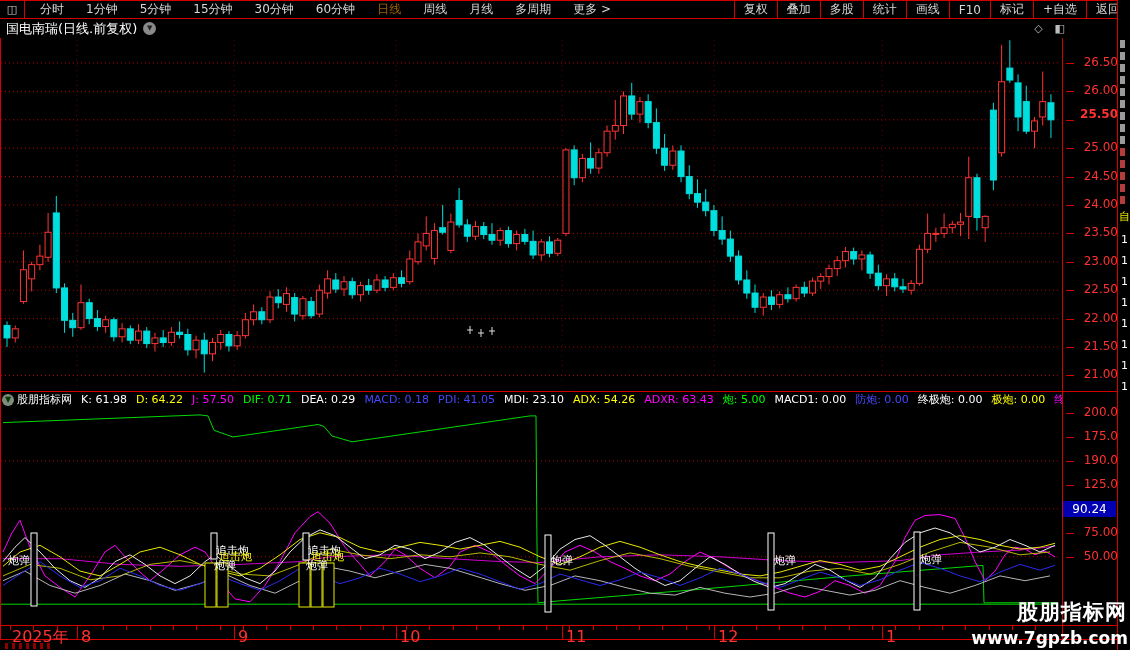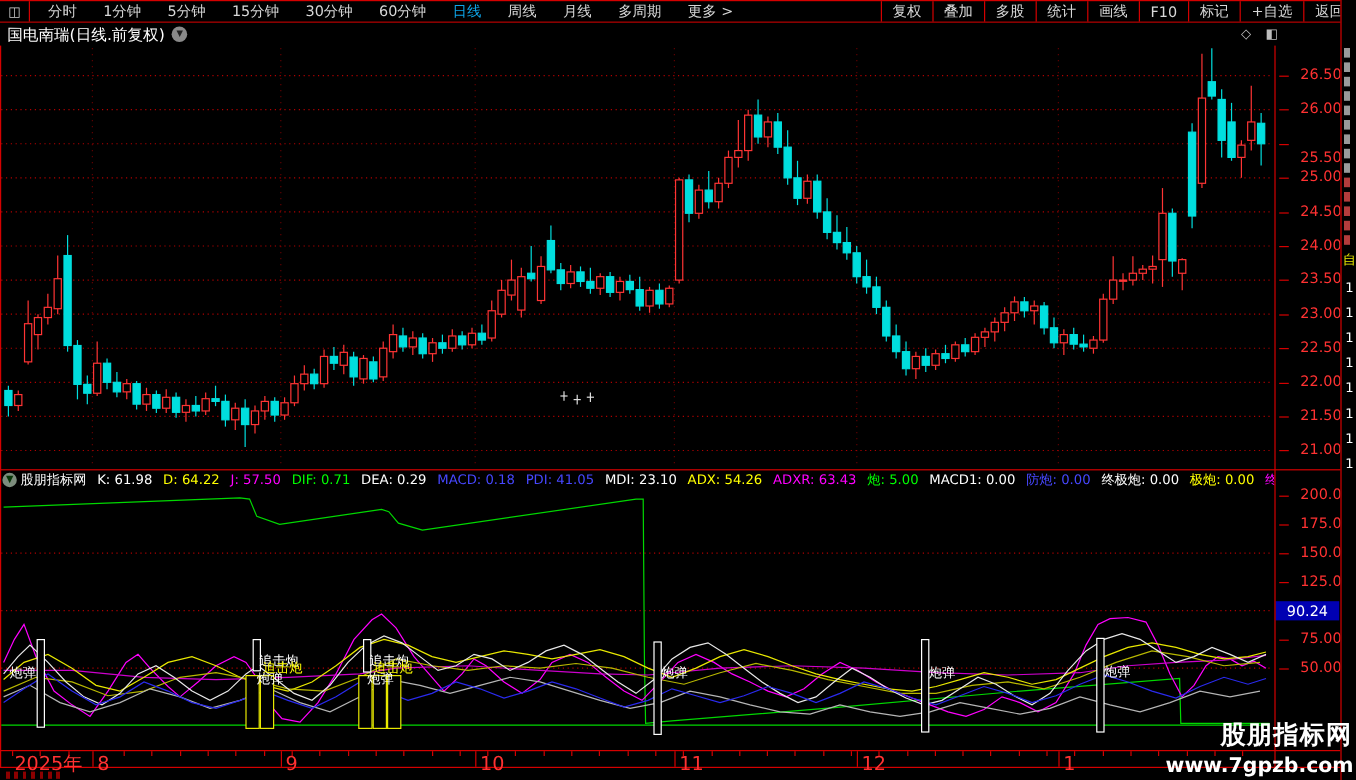--- a/index.html
+++ b/index.html
@@ -6,21 +6,21 @@
   .page{position:relative;width:1130px;height:650px;background:#000;overflow:hidden;
         font-family:"DejaVu Sans","Liberation Sans",sans-serif;}
   
   .toolbar{position:absolute;left:0;top:0;width:1130px;height:19px;box-sizing:border-box;
            border-top:1px solid #d40000;border-bottom:1px solid #d40000;background:#000;
            display:flex;align-items:stretch;font-size:12px;color:#d8d8d8;white-space:nowrap;}
   .tb-iconbox{width:24px;display:flex;align-items:center;justify-content:center;
               border-right:1px solid #d40000;color:#cfcfcf;font-size:11px;}
   .tb-items{display:flex;align-items:center;padding-left:6px;gap:4px;}
   .tb-item{padding:0 9px;cursor:pointer;}
-  .tb-item.active{color:#0ea5e9;}
+  .tb-item.active{color:#a16207;}
   .tb-right{margin-left:auto;display:flex;align-items:stretch;}
   .tb-btn{display:flex;align-items:center;padding:0 9px;border-left:1px solid #d40000;cursor:pointer;}
   .tb-btn:last-child{border-right:1px solid #d40000;}
   
   .titlerow{position:absolute;left:0;top:19px;width:1117px;height:19px;display:flex;align-items:center;
             color:#fff;font-size:13px;background:#000;}
   .titlerow .t{margin-left:6px;}
   .drop-circle{width:13px;height:13px;border-radius:50%;background:#8a8a8a;color:#222;margin-left:6px;
                display:flex;align-items:center;justify-content:center;font-size:9px;line-height:1;}
   .title-icons{margin-left:auto;margin-right:52px;display:flex;gap:12px;color:#bdbdbd;font-size:11px;align-items:center;}
@@ -556,21 +556,21 @@
       <span class="iv" style="color: rgb(255, 255, 255);">终极炮: 0.00</span>
       <span class="iv" style="color: rgb(255, 255, 0);">极炮: 0.00</span>
       <span class="iv" style="color: rgb(255, 0, 255);">终极: 0.00</span>
     </div>
 
   <div id="axis-labels">
       <div class="pxlab" style="top: 56px;">26.50</div>
       <div class="tick" style="top: 63px;"></div>
       <div class="pxlab" style="top: 84.4px;">26.00</div>
       <div class="tick" style="top: 91.4px;"></div>
-      <div class="pxlab" style="top: 125px;">25.50</div>
+      <div class="pxlab" style="top: 108px; font-weight: bold;">25.50</div>
       <div class="tick" style="top: 119.8px;"></div>
       <div class="pxlab" style="top: 141.2px;">25.00</div>
       <div class="tick" style="top: 148.2px;"></div>
       <div class="pxlab" style="top: 169.6px;">24.50</div>
       <div class="tick" style="top: 176.6px;"></div>
       <div class="pxlab" style="top: 198px;">24.00</div>
       <div class="tick" style="top: 205px;"></div>
       <div class="pxlab" style="top: 226.4px;">23.50</div>
       <div class="tick" style="top: 233.4px;"></div>
       <div class="pxlab" style="top: 254.8px;">23.00</div>
@@ -580,21 +580,21 @@
       <div class="pxlab" style="top: 311.6px;">22.00</div>
       <div class="tick" style="top: 318.6px;"></div>
       <div class="pxlab" style="top: 340px;">21.50</div>
       <div class="tick" style="top: 347px;"></div>
       <div class="pxlab" style="top: 368.4px;">21.00</div>
       <div class="tick" style="top: 375.4px;"></div>
       <div class="pxlab" style="top: 406px;">200.0</div>
       <div class="tick" style="top: 413px;"></div>
       <div class="pxlab" style="top: 429.96px;">175.0</div>
       <div class="tick" style="top: 436.96px;"></div>
-      <div class="pxlab" style="top: 453.92px;">150.0</div>
+      <div class="pxlab" style="top: 453.92px;">190.0</div>
       <div class="tick" style="top: 460.92px;"></div>
       <div class="pxlab" style="top: 477.88px;">125.0</div>
       <div class="tick" style="top: 484.88px;"></div>
       <div class="pxlab" style="top: 525.8px;">75.00</div>
       <div class="tick" style="top: 532.8px;"></div>
       <div class="pxlab" style="top: 549.76px;">50.00</div>
       <div class="tick" style="top: 556.76px;"></div>
       <div class="curbox" style="top: 500.84px;">90.24</div>
     </div>
 

